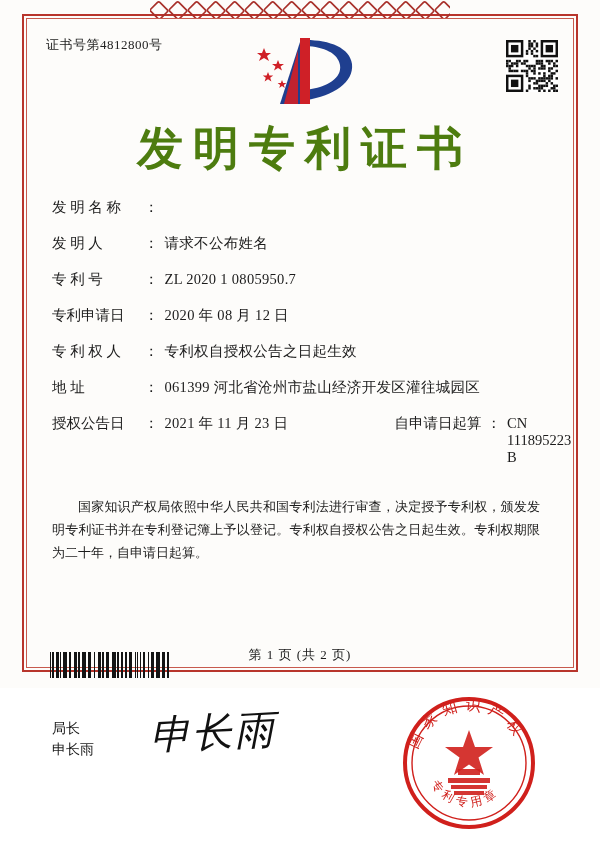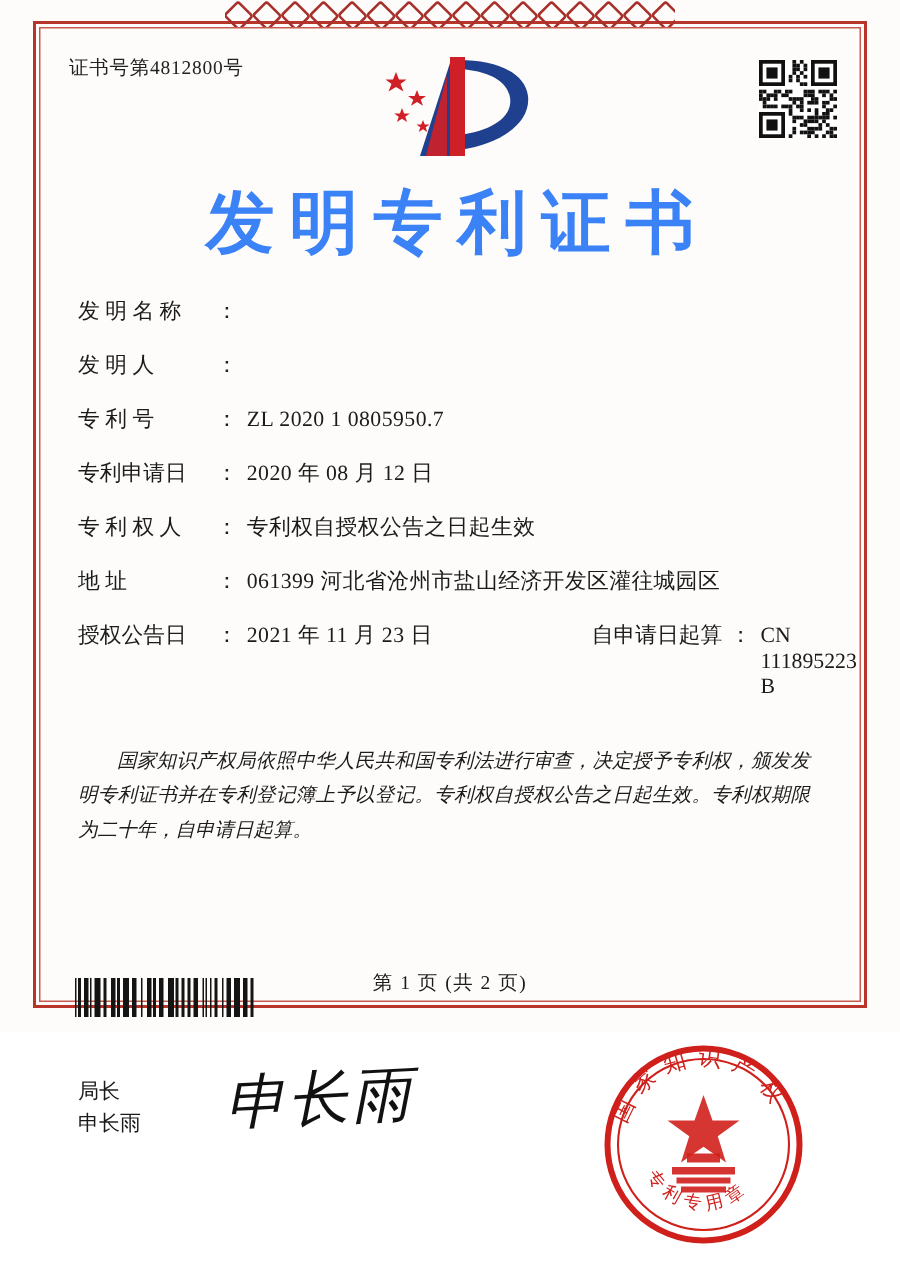--- a/index.html
+++ b/index.html
@@ -98,21 +98,21 @@
   
   .title {
     position: absolute;
     left: 0;
     right: 0;
     top: 118px;
     text-align: center;
     font-size: 46px;
     letter-spacing: 10px;
     font-weight: bold;
-    color: #3b82f6;
+    color: #4d7c0f;
     font-family: "DejaVu Serif", serif;
     text-indent: 10px;
   }
 
   
   .fields {
     position: absolute;
     left: 52px;
     top: 198px;
     width: 500px;
@@ -158,21 +158,20 @@
     top: 495px;
     width: 500px;
     font-size: 13px;
     line-height: 23px;
     color: #1b1b1b;
     text-align: justify;
   }
   .body-text p {
     margin: 0 12px 6px 0;
     text-indent: 26px;
-    font-style: italic;
   }
 
   
   .barcode {
     position: absolute;
     left: 50px;
     top: 652px;
     width: 122px;
     height: 26px;
   }
@@ -417,20 +416,21 @@
   <div class="title">发明专利证书</div>
 
   <div class="fields" id="fieldsContainer">
       <div class="field-row">
         <span class="field-label">发 明 名 称</span>
         <span class="field-colon">：</span>
       </div>
       <div class="field-row">
         <span class="field-label">发 明 人</span>
         <span class="field-colon">：</span>
+        <span class="field-value">请求不公布姓名</span>
       </div>
       <div class="field-row">
         <span class="field-label">专 利 号</span>
         <span class="field-colon">：</span>
         <span class="field-value">ZL 2020 1 0805950.7</span>
       </div>
       <div class="field-row">
         <span class="field-label">专利申请日</span>
         <span class="field-colon">：</span>
         <span class="field-value">2020 年 08 月 12 日</span>

